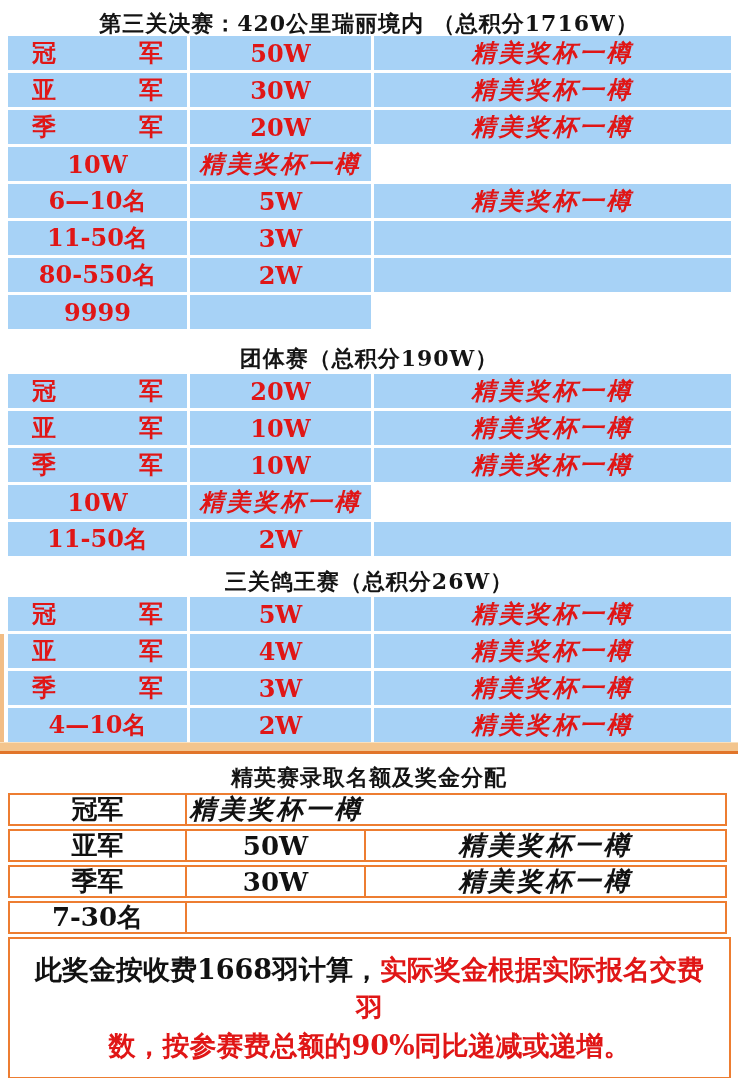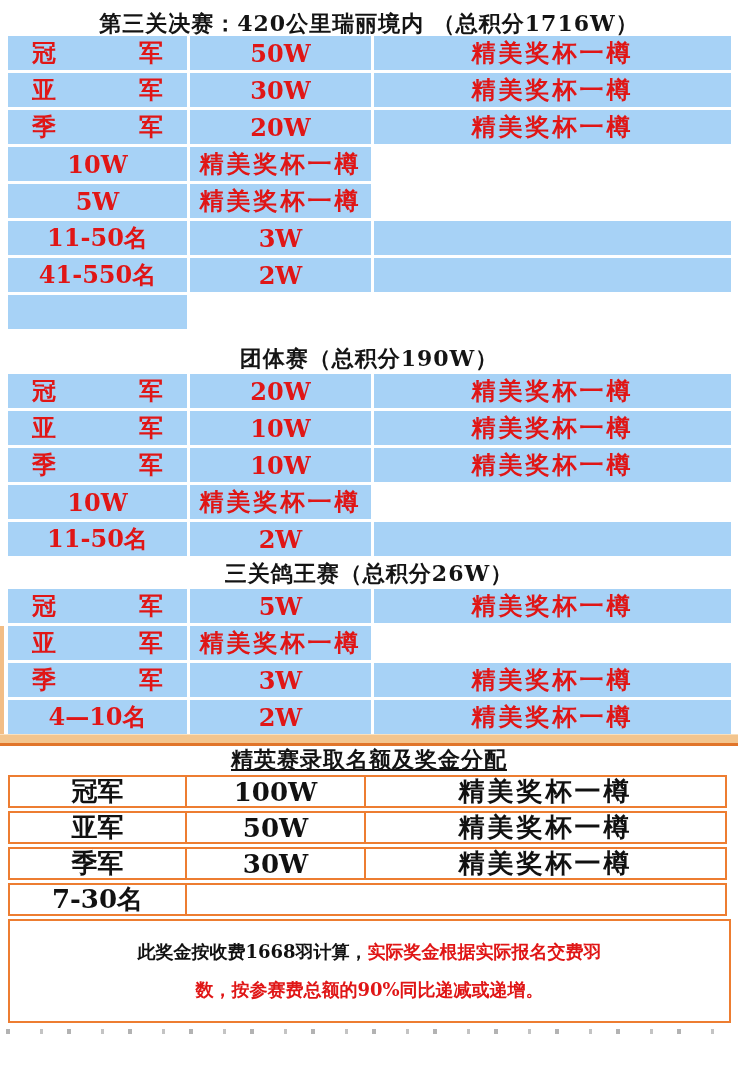--- a/index.html
+++ b/index.html
@@ -8,50 +8,50 @@
     font-family:"DejaVu Serif","Liberation Serif",serif;
     -webkit-font-smoothing:antialiased;
   }
   .page{padding-top:10px;}
   .sec-title{
     text-align:center;font-weight:bold;font-size:22px;line-height:26px;
     color:#141414;letter-spacing:1px;margin:0;
   }
   .sec-title.t1{margin-bottom:0;}
   .sec-title.t2{margin-top:16px;margin-bottom:3px;}
-  .sec-title.t3{margin-top:4px;margin-bottom:3px;}
-  .sec-title.t4{margin-top:0;margin-bottom:3px;text-decoration:underline;}
+  .sec-title.t3{margin-top:12px;margin-bottom:3px;}
+  .sec-title.t4{margin-top:10px;margin-bottom:3px;}
   
   .btable{width:723px;margin-left:8px;display:flex;flex-direction:column;gap:3px;}
   .brow{display:grid;grid-template-columns:179px 181px 1fr;gap:3px;}
   .brow .cell{
     background:#a7d2f6;height:34px;display:flex;align-items:center;justify-content:center;
     color:#e01616;font-weight:bold;font-size:24px;
   }
-  .prizetxt{letter-spacing:3px;}
+  .prizetxt{letter-spacing:3px;font-style:italic;}
   .dist{display:block;width:100%;box-sizing:border-box;padding:0 24px;
         text-align:justify;text-align-last:justify;}
   
   .sec3wrap{position:relative;}
   .left-orange{position:absolute;left:0;bottom:0;width:4px;height:108px;background:#f2bd85;}
   .band{width:738px;height:8px;background:#f3c58e;border-top:1px solid #f9e0bd;
         border-bottom:3px solid #e1752a;}
   
   .t4table{width:719px;margin-left:8px;display:flex;flex-direction:column;}
   .t4row{border:2px solid #ed7d31;display:grid;grid-template-columns:177px 179px 1fr;
          background:#ffffff;margin-bottom:3px;}
   .t4row .cell{
     height:29px;display:flex;align-items:center;justify-content:center;
     color:#111111;font-weight:bold;font-size:26px;
   }
   .t4row .cell.b{border-right:2px solid #ed7d31;}
   
   .note{
     width:695px;margin-left:8px;border:2px solid #ed7d31;background:#ffffff;
-    text-align:center;font-weight:bold;font-size:18px;line-height:38px;
+    text-align:center;font-weight:bold;font-size:27px;line-height:38px;
     padding:12px 12px;color:#111111;
   }
   .note .red{color:#e01616;}
   
   .remnant{
     height:5px;width:726px;margin:6px 0 0 6px;opacity:.5;
     background:repeating-linear-gradient(90deg,#666 0 4px,transparent 4px 34px,
                #888 34px 37px,transparent 37px 61px);
   }
 </style>
@@ -98,49 +98,55 @@
     <div class="brow">
       <div class="cell">
           <span>10W</span>
         </div>
       <div class="cell">
           <span class="prizetxt">精美奖杯一樽</span>
         </div>
     </div>
     <div class="brow">
       <div class="cell">
+          <span>6—10名</span>
+        </div>
+      <div class="cell">
           <span>5W</span>
         </div>
       <div class="cell">
           <span class="prizetxt">精美奖杯一樽</span>
         </div>
     </div>
     <div class="brow">
       <div class="cell">
           <span>11-50名</span>
         </div>
       <div class="cell">
           <span>3W</span>
         </div>
       <div class="cell">
           <span class="prizetxt"></span>
         </div>
     </div>
     <div class="brow">
       <div class="cell">
-          <span>41-550名</span>
+          <span>80-550名</span>
         </div>
       <div class="cell">
           <span>2W</span>
         </div>
       <div class="cell">
           <span class="prizetxt"></span>
         </div>
     </div>
     <div class="brow">
+      <div class="cell">
+          <span>9999</span>
+        </div>
       <div class="cell">
           <span class="prizetxt"></span>
         </div>
     </div>
   </div>
 
   <div class="sec-title t2">团体赛（总积分190W）</div>
   <div class="btable">
     <div class="brow">
       <div class="cell">
@@ -208,20 +214,23 @@
           </div>
         <div class="cell">
             <span class="prizetxt">精美奖杯一樽</span>
           </div>
       </div>
       <div class="brow">
         <div class="cell">
             <span class="dist">亚军</span>
           </div>
         <div class="cell">
+            <span>4W</span>
+          </div>
+        <div class="cell">
             <span class="prizetxt">精美奖杯一樽</span>
           </div>
       </div>
       <div class="brow">
         <div class="cell">
             <span class="dist">季军</span>
           </div>
         <div class="cell">
             <span>3W</span>
           </div>
@@ -244,23 +253,20 @@
     <div class="left-orange"></div>
   </div>
   <div class="band"></div>
 
   <div class="sec-title t4">精英赛录取名额及奖金分配</div>
   <div class="t4table">
     <div class="t4row">
       <div class="cell b">
           <span>冠军</span>
         </div>
-      <div class="cell b">
-          <span>100W</span>
-        </div>
       <div class="cell">
           <span class="prizetxt">精美奖杯一樽</span>
         </div>
     </div>
     <div class="t4row">
       <div class="cell b">
           <span>亚军</span>
         </div>
       <div class="cell b">
           <span>50W</span>

